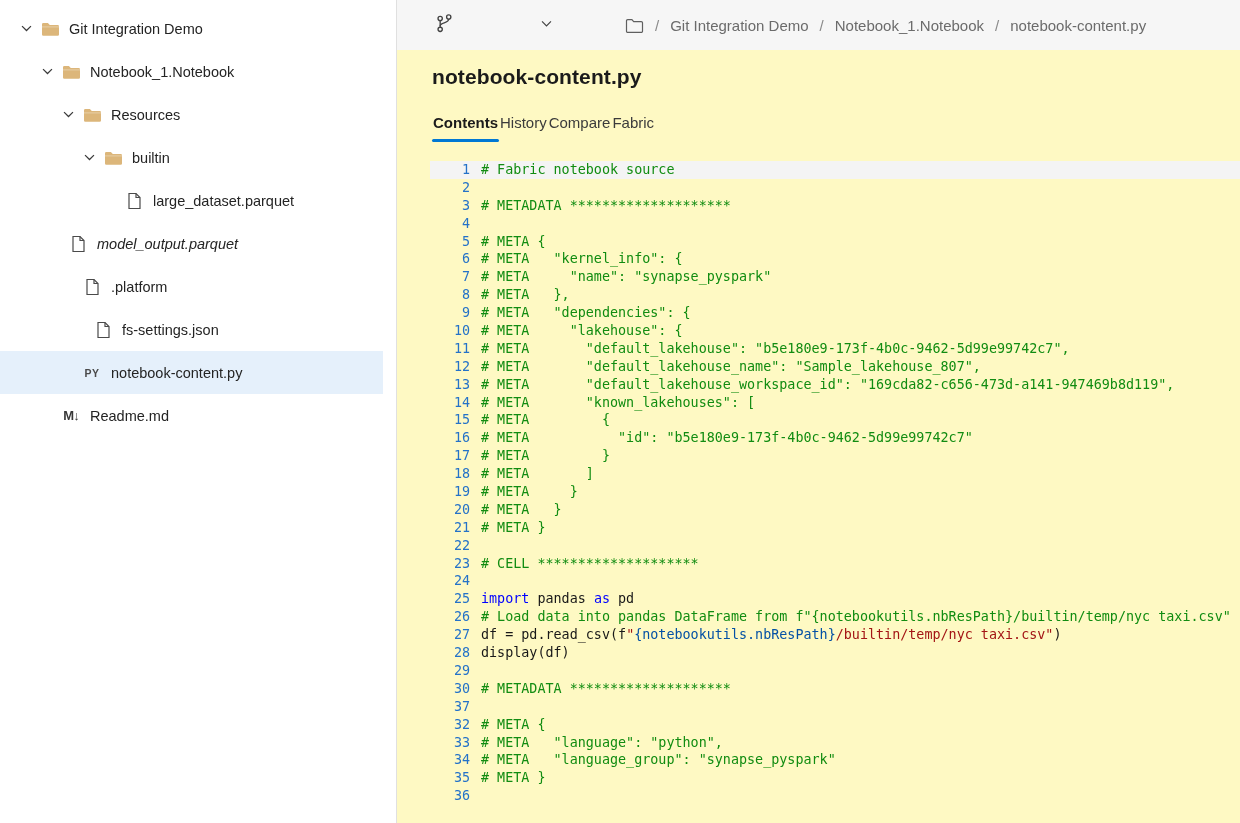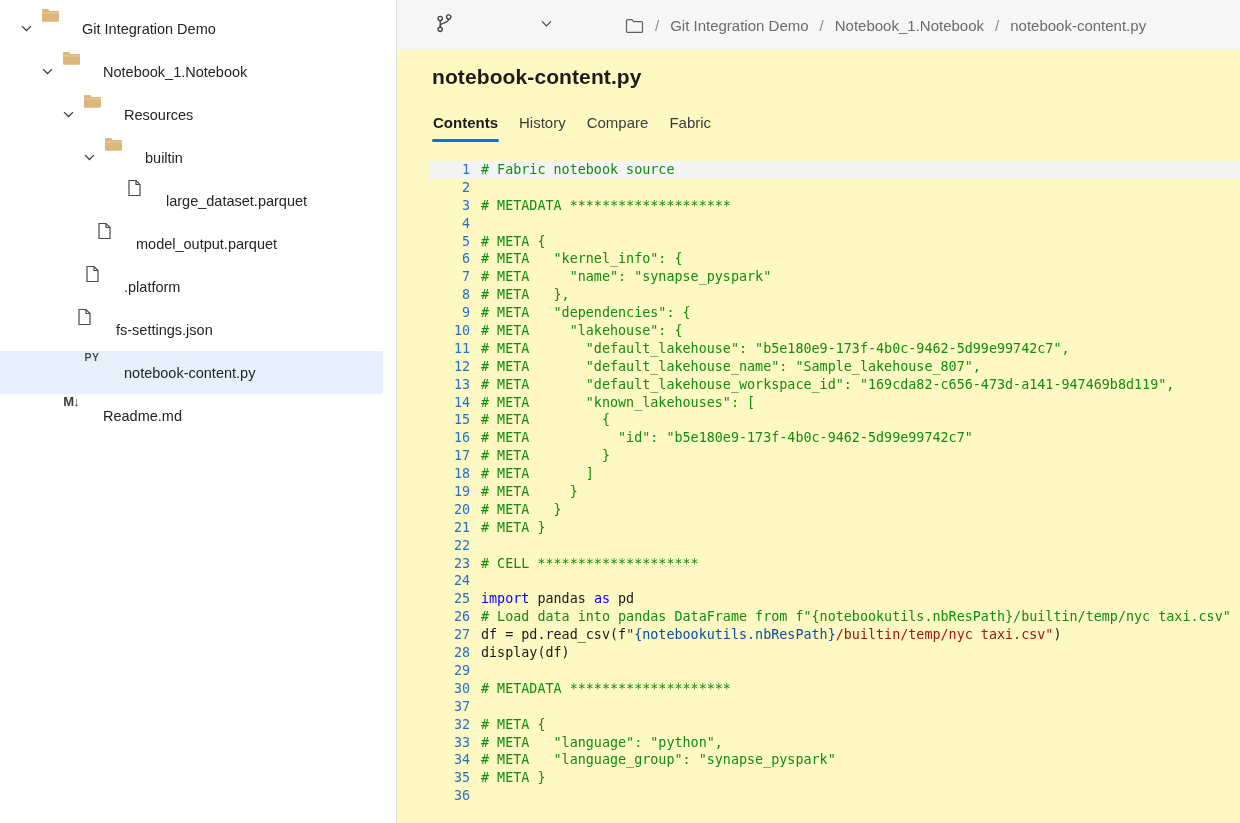--- a/index.html
+++ b/index.html
@@ -5,37 +5,37 @@
   * { box-sizing: border-box; }
   html,body { margin:0; padding:0; background:#fff; }
   body { font-family:"Liberation Sans", sans-serif; color:#242424; }
   .app { width:1240px; height:823px; display:flex; overflow:hidden; background:#fef9c3; }
 
   
   .sidebar { width:397px; flex-shrink:0; border-right:1px solid #e0e0e0; padding-top:7px; background:#fff; overflow:hidden; }
   .trow { height:43px; display:flex; align-items:center; font-size:14.5px; color:#242424; cursor:pointer; margin-right:13px; }
   .trow.sel { background:var(--selected-row); }
   .chev { width:25px; height:43px; display:flex; align-items:center; justify-content:center; flex-shrink:0; }
-  .ticon { width:22px; height:43px; display:flex; align-items:flex-start; justify-content:center; flex-shrink:0; margin-right:21px; }
+  .ticon { width:22px; height:43px; display:flex; align-items:center; justify-content:center; flex-shrink:0; margin-right:8px; }
   .py-badge { font-size:10.5px; font-weight:bold; color:#4a4a4a; letter-spacing:0.5px; }
   .md-badge { font-size:13px; font-weight:600; color:#383838; letter-spacing:-1px; white-space:nowrap; }
   .tlabel { white-space:nowrap; }
 
   
   .panel { flex:1; display:flex; flex-direction:column; min-width:0; }
   .topbar { height:50px; flex-shrink:0; background:var(--topbar-bg); display:flex; align-items:center; padding-left:38px; }
   .branch-select { display:flex; align-items:center; width:118px; justify-content:space-between; cursor:pointer; }
   .topbar-folder { margin-left:72px; display:flex; align-items:center; cursor:pointer; }
   .breadcrumb { display:flex; align-items:center; font-size:15px; color:#6b6b6b; }
   .crumb-sep { margin:0 11px; color:#8a8a8a; }
   .crumb { color:#6b6b6b; cursor:pointer; white-space:nowrap; }
 
   .page-title { margin:15px 0 0 35px; font-size:21px; font-weight:600; color:#1b1b1b; letter-spacing:0.1px; }
 
-  .tabs { display:flex; gap:19px; margin:21px 0 0 35px; font-size:15px; }
+  .tabs { display:flex; margin:21px 0 0 35px; font-size:15px; }
   .tab { position:relative; padding:4px 1px 11px 1px; color:#3b3b3b; cursor:pointer; }
   .tab.active { font-weight:600; color:#1b1b1b; }
   .tab.active::after { content:""; position:absolute; left:0; right:0; bottom:0; height:3px; background:var(--accent); border-radius:2px; }
 
   
   .code { margin:15px 0 0 33px; padding-top:4px; font-family:"DejaVu Sans Mono", monospace; font-size:13.4px; flex:1; overflow:hidden; }
   .crow { display:flex; height:17.9px; line-height:17.9px; }
   .crow.hl { background:var(--highlight-row); }
   .ln { width:40px; flex-shrink:0; text-align:right; color:var(--line-number); cursor:pointer; }
   .lc { padding-left:11px; white-space:pre; color:#181818; }
@@ -110,41 +110,41 @@
       <div class="trow" style="padding-left: 98px;">
         <span class="chev"></span>
         <span class="ticon">
           <svg width="15" height="18" viewBox="0 0 15 18" fill="none" stroke="#4a4a4a" stroke-width="1.2">
             <path d="M2 1.5 h7 l4 4 v11 h-11 z"></path>
             <path d="M9 1.5 v4 h4"></path>
           </svg>
         </span>
         <span class="tlabel">large_dataset.parquet</span>
       </div>
-      <div class="trow" style="padding-left: 68px;">
+      <div class="trow" style="padding-left: 42px; font-style: italic;">
         <span class="chev"></span>
         <span class="ticon">
           <svg width="15" height="18" viewBox="0 0 15 18" fill="none" stroke="#4a4a4a" stroke-width="1.2">
             <path d="M2 1.5 h7 l4 4 v11 h-11 z"></path>
             <path d="M9 1.5 v4 h4"></path>
           </svg>
         </span>
         <span class="tlabel">model_output.parquet</span>
       </div>
       <div class="trow" style="padding-left: 56px;">
         <span class="chev"></span>
         <span class="ticon">
           <svg width="15" height="18" viewBox="0 0 15 18" fill="none" stroke="#4a4a4a" stroke-width="1.2">
             <path d="M2 1.5 h7 l4 4 v11 h-11 z"></path>
             <path d="M9 1.5 v4 h4"></path>
           </svg>
         </span>
         <span class="tlabel">.platform</span>
       </div>
-      <div class="trow" style="padding-left: 48px;">
+      <div class="trow" style="padding-left: 67px;">
         <span class="chev"></span>
         <span class="ticon">
           <svg width="15" height="18" viewBox="0 0 15 18" fill="none" stroke="#4a4a4a" stroke-width="1.2">
             <path d="M2 1.5 h7 l4 4 v11 h-11 z"></path>
             <path d="M9 1.5 v4 h4"></path>
           </svg>
         </span>
         <span class="tlabel">fs-settings.json</span>
       </div>
       <div class="trow sel" style="padding-left: 56px;">

